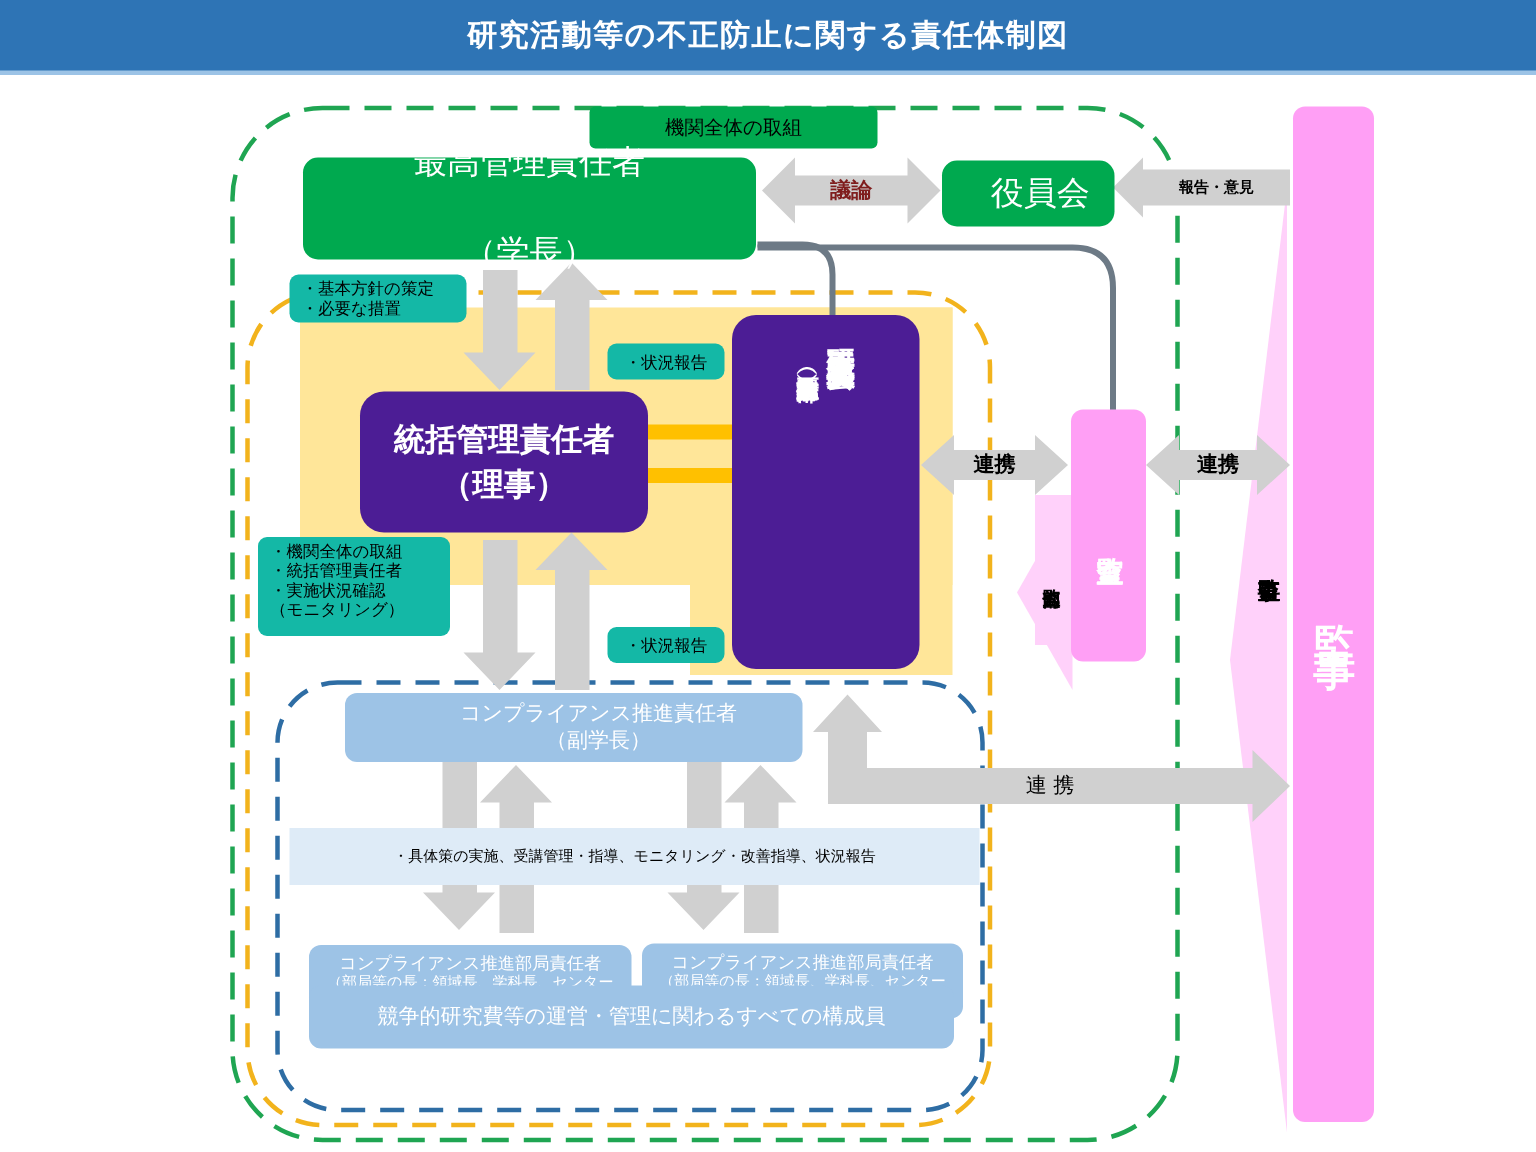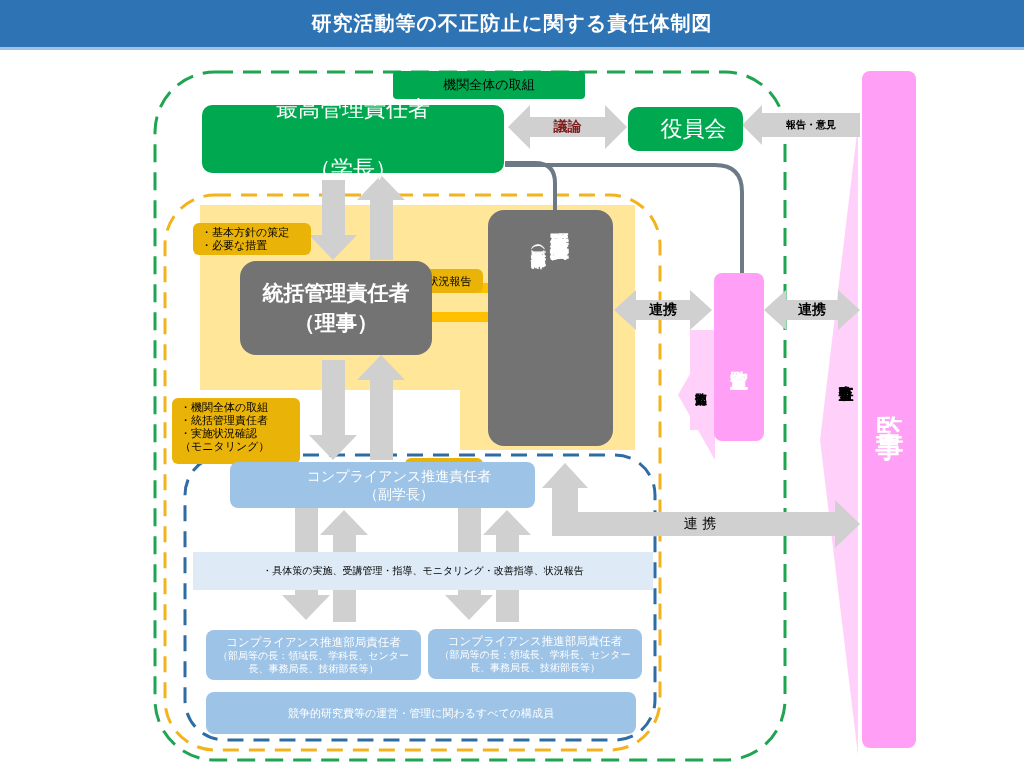--- a/index.html
+++ b/index.html
@@ -4,24 +4,24 @@
 <style>
   html, body { margin:0; padding:0; }
   body { width:1024px; height:768px; position:relative; overflow:hidden; background:#ffffff;
          font-family:"DejaVu Sans","Liberation Sans",sans-serif; }
   .abs { position:absolute; box-sizing:border-box; }
   .header { left:0; top:0; width:1024px; height:50px; background:#2e74b5; color:#fff;
             font-size:20px; font-weight:bold; display:flex; align-items:center; justify-content:center;
             border-bottom:3px solid #9cc3e6; letter-spacing:1px;font-family:Liberation Mono, monospace; }
   .flex-c { display:flex; align-items:center; justify-content:center; text-align:center; }
   .green-box { background:#00a94f; color:#fff; border-radius:10px; font-weight:normal;gap:32px; }
-  .orange-box { background:#737373; color:#fff; border-radius:16px; font-weight:bold;text-align:right; }
+  .orange-box { background:#4c1d95; color:#fff; border-radius:16px; font-weight:bold;text-align:right; }
   .blue-box { background:#9dc3e6; color:#fff; border-radius:8px; }
   .pink { background:#ff9ff5; }
-  .callout { background:#eab308; color:#000; border-radius:6px; font-size:11px; line-height:13px; padding:3px 8px;margin-top:40px; }
+  .callout { background:#14b8a6; color:#000; border-radius:6px; font-size:11px; line-height:13px; padding:3px 8px; }
   .vtext { writing-mode:vertical-rl; text-orientation:upright; }
   svg { position:absolute; left:0; top:0; }
 </style>
 </head>
 <body>
 
 <div class="abs header">研究活動等の不正防止に関する責任体制図</div>
 
 <svg width="1024" height="768">
 
@@ -136,13 +136,13 @@
 
 <div class="abs blue-box flex-c" style="left:206px;top:630px;width:215px;height:50px;flex-direction:column;font-size:11.5px;line-height:14px;padding:2px 4px;">
   <span>コンプライアンス推進部局責任者</span>
   <span style="font-size:10px;line-height:13px;">（部局等の長：領域長、学科長、センター長、事務局長、技術部長等）</span>
 </div>
 <div class="abs blue-box flex-c" style="left:428px;top:629px;width:214px;height:50px;flex-direction:column;font-size:11.5px;line-height:14px;padding:2px 4px;">
   <span>コンプライアンス推進部局責任者</span>
   <span style="font-size:10px;line-height:13px;">（部局等の長：領域長、学科長、センター長、事務局長、技術部長等）</span>
 </div>
 
-<div class="abs blue-box flex-c" style="left:206px;top:692px;width:430px;height:42px;font-size:11px;">競争的研究費等の運営・管理に関わるすべての構成員</div>
+<div class="abs blue-box flex-c" style="left:206px;top:657px;width:430px;height:42px;font-size:14px;">競争的研究費等の運営・管理に関わるすべての構成員</div>
 
 </body></html>

